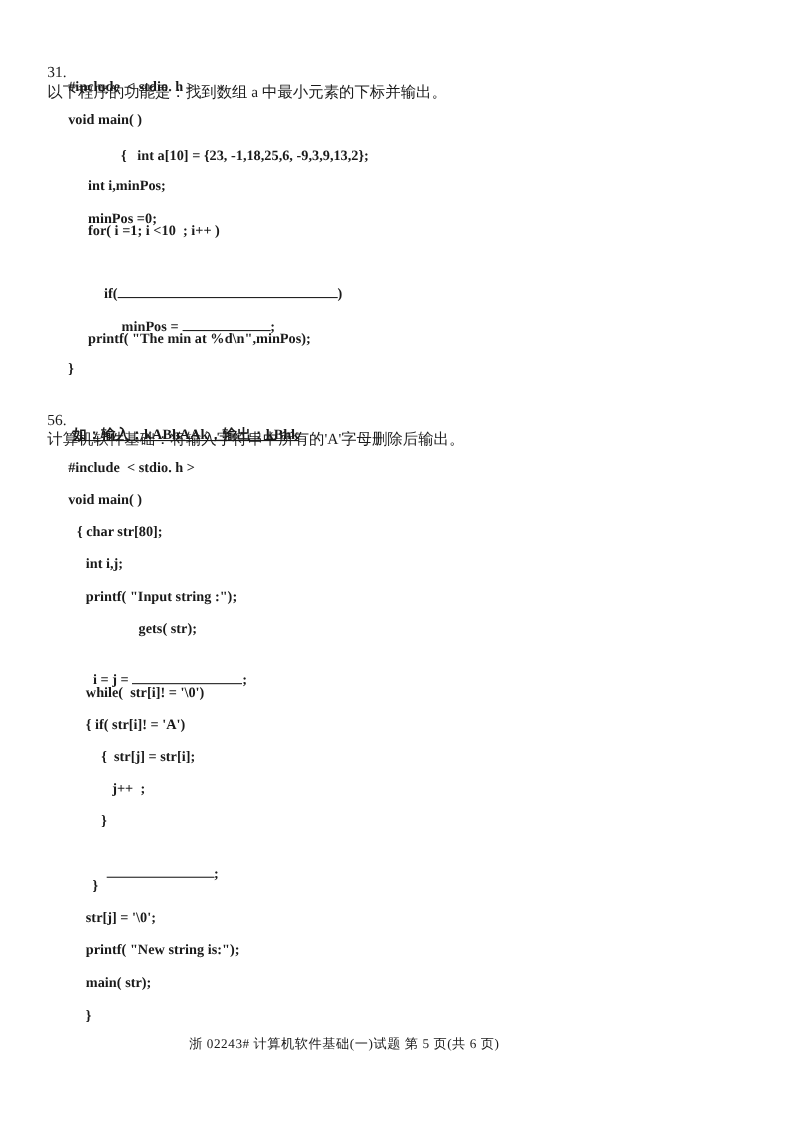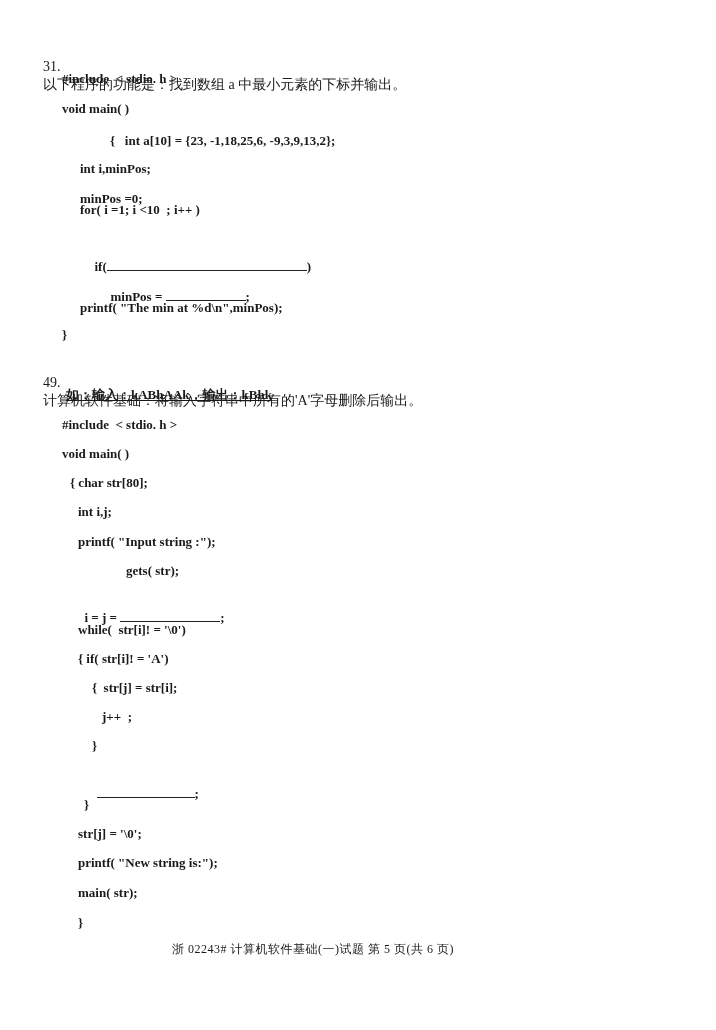--- a/index.html
+++ b/index.html
@@ -27,21 +27,21 @@
 <div class="line code" style="left:88px;top:240px;">
   <span>if(</span><span class="blank" style="width:200px;"></span><span>)</span>
 </div>
 <div class="line code" style="left:104px;top:270px;">
   <span>minPos =</span> <span class="blank" style="width:80px;"></span><span>;</span>
 </div>
 <div class="line code" style="left:80px;top:299px;">printf( "The min at %d\n",minPos);</div>
 <div class="line code" style="left:62px;top:326px;">}</div>
 
 <div class="line q" style="left:36px;top:356px;">
-  <span>49.</span>
+  <span>56.</span>
   <span>计算机软件基础：将输入字符串中所有的'A'字母删除后输出。</span>
 </div>
 <div class="line code" style="left:66px;top:386px;text-decoration:underline;">如：输入：kABhAAk，输出：kBhk</div>
 <div class="line code" style="left:62px;top:416px;">#include  &lt; stdio. h &gt;</div>
 <div class="line code" style="left:62px;top:445px;">void main( )</div>
 <div class="line code" style="left:70px;top:474px;">{ char str[80];</div>
 <div class="line code" style="left:78px;top:503px;">int i,j;</div>
 <div class="line code" style="left:78px;top:533px;">printf( "Input string :");</div>
 <div class="line code" style="left:78px;top:562px;margin-left:48px;">gets( str);</div>
 <div class="line code" style="left:78px;top:591px;">

